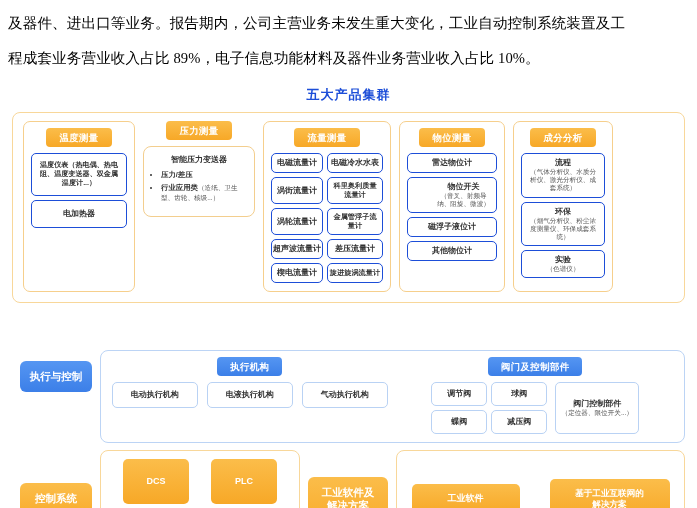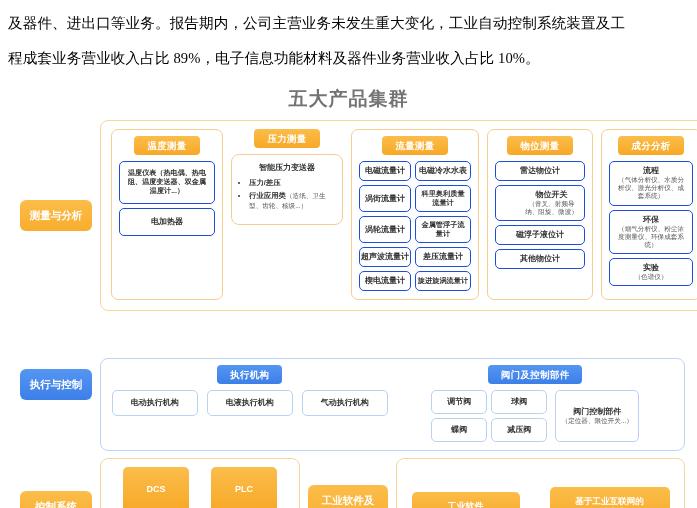--- a/index.html
+++ b/index.html
@@ -14,21 +14,21 @@
   .para{
     font-family:"Liberation Serif","DejaVu Serif",serif;
     font-size:14.6px;line-height:35px;color:#000;
     padding:6px 8px 0 8px;letter-spacing:.1px;
     text-align:justify;
   }
   .para p{margin:0;}
 
   
   .fig-title{
-    text-align:center;font-size:19px;font-weight:700;color:#737373;
+    text-align:center;font-size:13px;font-weight:700;color:#1d4ed8;
     font-family:"Liberation Serif","DejaVu Serif",serif;
     margin:10px 0 8px 0;letter-spacing:1px;
   }
 
   
   .diagram{padding:0 12px;}
   .row{display:flex;align-items:stretch;margin-bottom:7px;}
 
   .rowlabel-wrap{
     width:88px;flex:0 0 88px;display:flex;align-items:center;justify-content:center;
@@ -104,23 +104,20 @@
   <div class="para">
     <p>及器件、进出口等业务。报告期内，公司主营业务未发生重大变化，工业自动控制系统装置及工</p>
     <p>程成套业务营业收入占比 89%，电子信息功能材料及器件业务营业收入占比 10%。</p>
   </div>
 
   <div class="fig-title">五大产品集群</div>
 
   <div class="diagram">
 
     <div class="row">
-      <div class="rowlabel-wrap">
-        <div class="rowlabel orange">测量与分析</div>
-      </div>
       <div class="rowbody orange">
 
         <div class="group boxed-orange">
           <div class="grouphead orange">温度测量</div>
           <div class="cells">
             <div class="cell o tall" style="width:96px;white-space:normal;">
               <span style="font-size:7.1px;line-height:9px;">温度仪表（热电偶、热电阻、温度变送器、双金属温度计...）</span>
             </div>
             <div class="cell o" style="width:96px;padding:8px 5px;">
               <span>电加热器</span>

